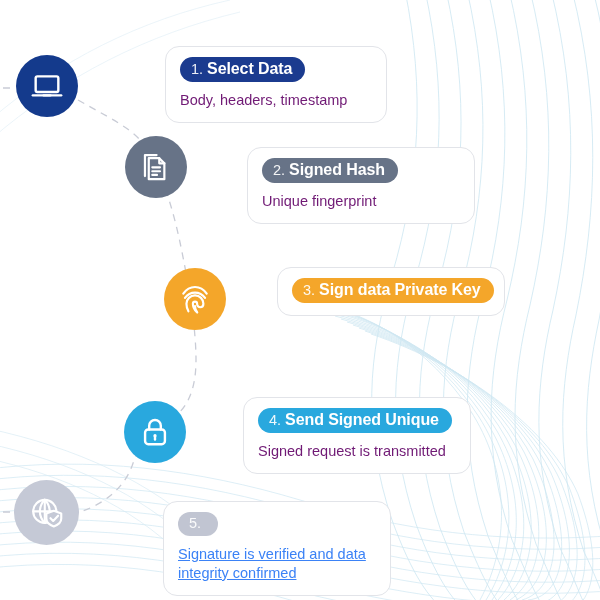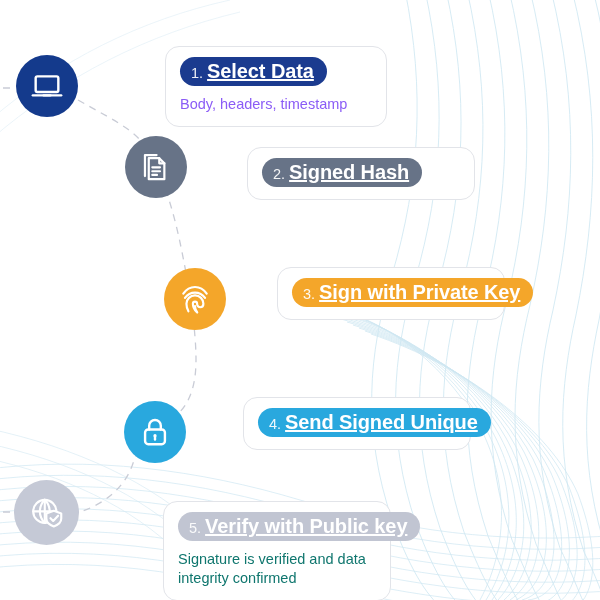--- a/index.html
+++ b/index.html
@@ -63,33 +63,32 @@
     white-space: nowrap;
     line-height: 1;
   }
   .badge-num {
     font-size: 14.5px;
     font-weight: 400;
     margin-right: 4px;
     opacity: 0.92;
   }
   .badge-title {
-    font-size: 20px;
+    font-size: 16px;
     font-weight: 700;
     letter-spacing: -0.1px;
-    text-decoration: underline;
   }
   .card-desc {
     margin-top: 9px;
     font-size: 14.5px;
     line-height: 1.32;
-    color: #8b5cf6;
+    color: #701a75;
     font-weight: 400;
   }
-  .card-desc.muted { color: #0f766e; }
+  .card-desc.muted { color: #3b82f6; text-decoration: underline; }
 </style>
 </head>
 <body>
 
 <div id="stage">
 
   <svg id="bg-art" viewBox="0 0 600 600" xmlns="http://www.w3.org/2000/svg" aria-hidden="true">
     <defs>
       <clipPath id="clipStage">
           <rect x="0" y="0" width="600" height="600"></rect>
@@ -230,37 +229,38 @@
       <span class="badge-title">Select Data</span>
     </div>
     <div class="card-desc">Body, headers, timestamp</div>
   </div>
 
   <div class="card" style="left:247px; top:147px; width:228px;">
     <div class="badge" style="background:#677387;">
       <span class="badge-num">2.</span>
       <span class="badge-title">Signed Hash</span>
     </div>
+    <div class="card-desc">Unique fingerprint</div>
   </div>
 
   <div class="card" style="left:277px; top:267px; width:228px;">
     <div class="badge" style="background:#F4A62A;">
       <span class="badge-num">3.</span>
-      <span class="badge-title">Sign with Private Key</span>
+      <span class="badge-title">Sign data Private Key</span>
     </div>
   </div>
 
   <div class="card" style="left:243px; top:397px; width:228px;">
     <div class="badge" style="background:#29A8DE;">
       <span class="badge-num">4.</span>
       <span class="badge-title">Send Signed Unique</span>
     </div>
+    <div class="card-desc">Signed request is transmitted</div>
   </div>
 
   <div class="card" style="left:163px; top:501px; width:228px;">
     <div class="badge" style="background:#C1C5D2;">
       <span class="badge-num">5.</span>
-      <span class="badge-title">Verify with Public key</span>
     </div>
     <div class="card-desc muted">Signature is verified and data integrity confirmed</div>
   </div>
 
 </div>
 
 </body></html>

